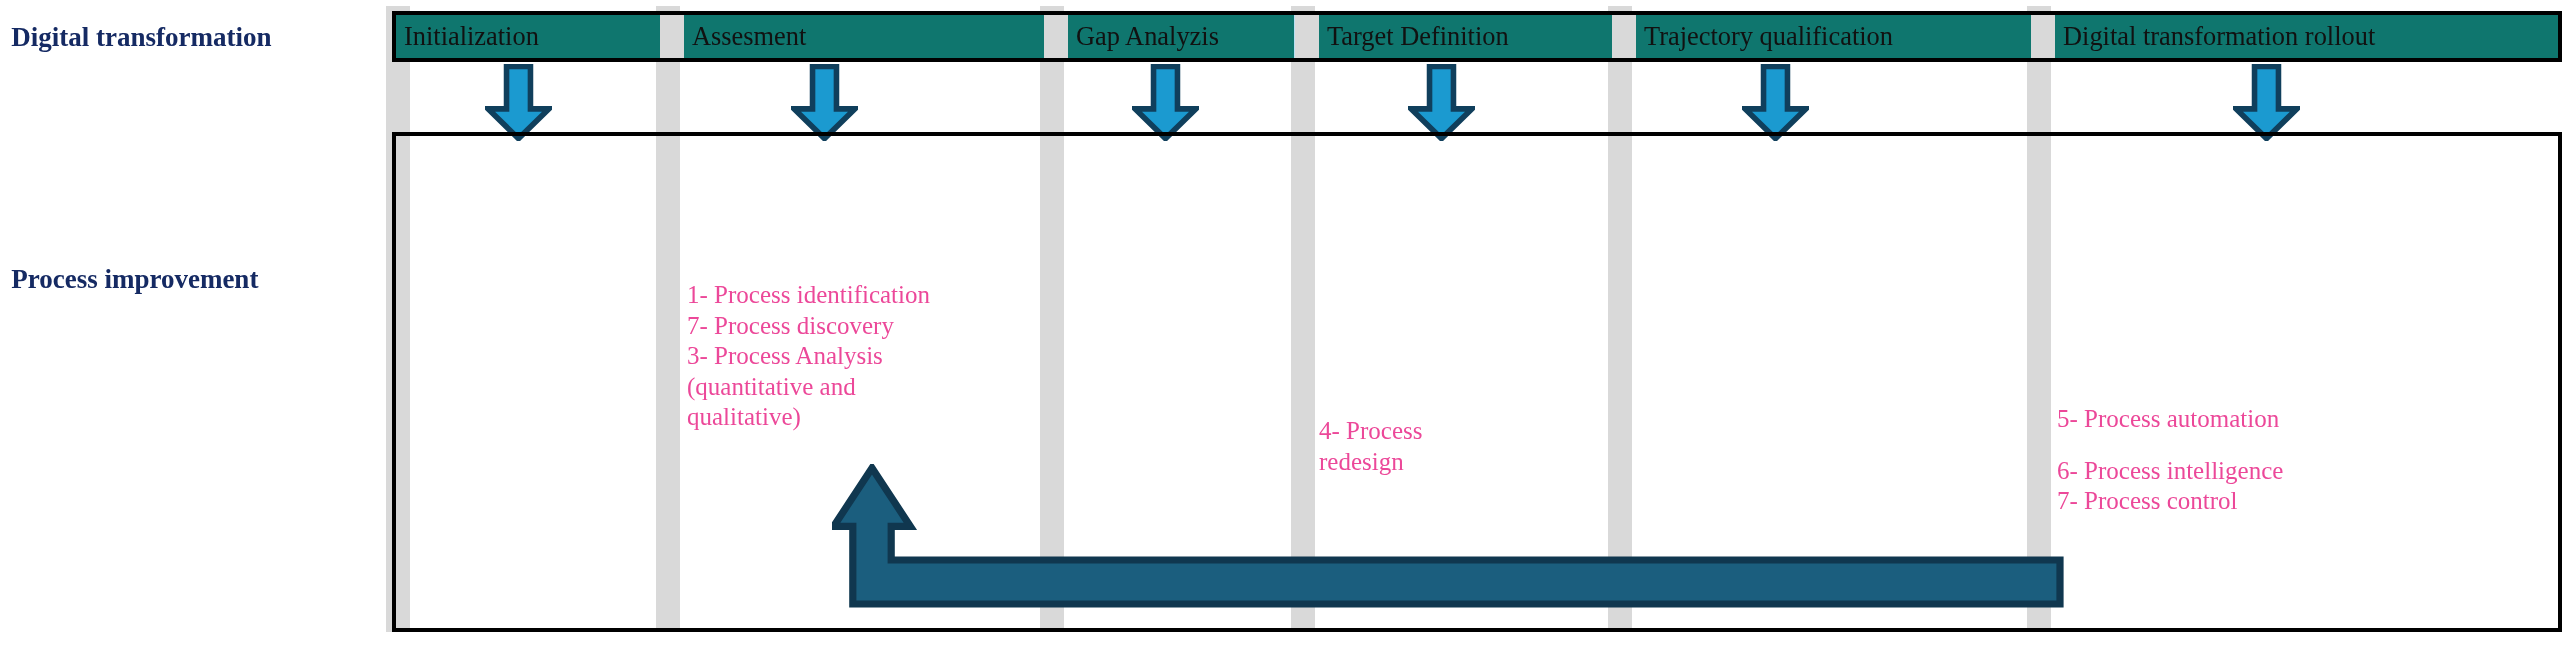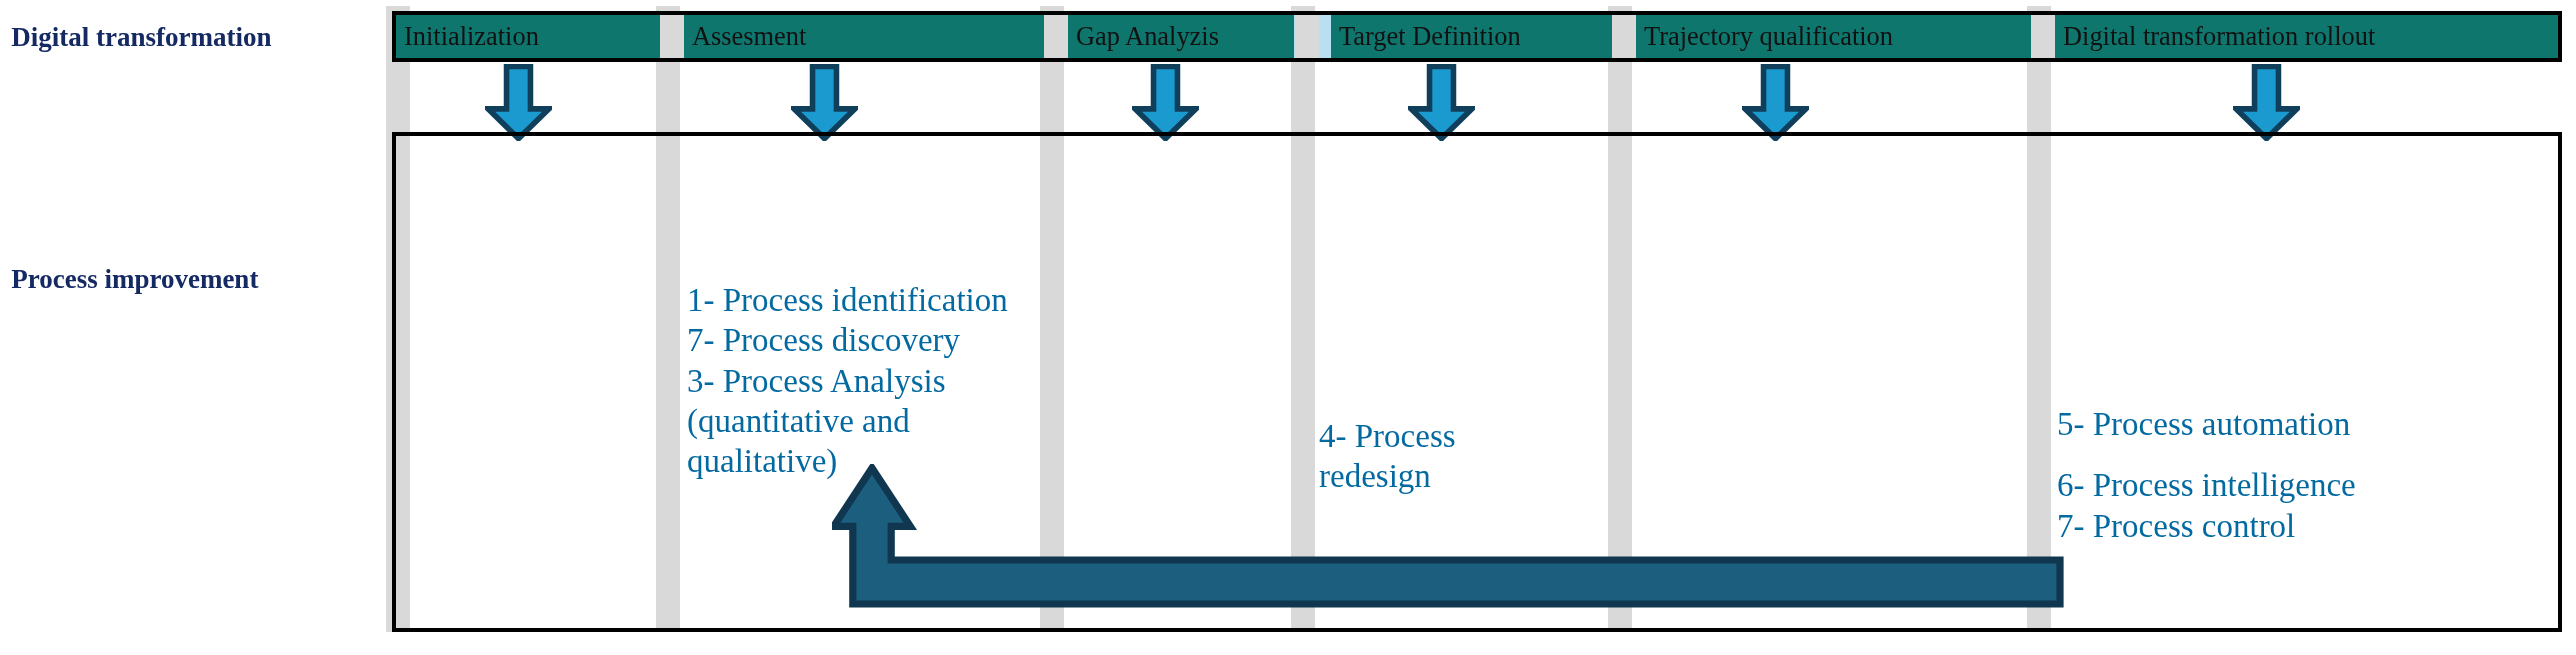--- a/index.html
+++ b/index.html
@@ -60,22 +60,22 @@
   
   .down-arrow{position:absolute;width:67px;height:77px;}
 
   
   #feedback-arrow{position:absolute;left:832px;top:464px;width:1232px;height:164px;}
 
   
   .content-block{
     position:absolute;
     font-family:"Liberation Serif",serif;
-    font-size:33px;
-    color:#0369a1;
+    font-size:25px;
+    color:#ec4899;
     line-height:1.22;
   }
   .content-block div{white-space:nowrap;}
   .spacer{height:21px;}
 </style>
 </head>
 <body>
 
 <div id="stage">
 
@@ -98,21 +98,21 @@
     <div class="phase-cell" style="left:288px;width:360px;">
       <span>Assesment</span>
     </div>
     <div class="phase-gap" style="left:648px;width:24px;"></div>
 
     <div class="phase-cell" style="left:672px;width:226px;">
       <span>Gap Analyzis</span>
     </div>
     <div class="phase-gap" style="left:899px;width:24px;"></div>
 
-    <div class="phase-cell" style="left:923px;width:294px;margin-left:12px;">
+    <div class="phase-cell" style="left:923px;width:294px;">
       <span>Target Definition</span>
     </div>
     <div class="phase-gap" style="left:1216px;width:24px;"></div>
 
     <div class="phase-cell" style="left:1240px;width:395px;">
       <span>Trajectory qualification</span>
     </div>
     <div class="phase-gap" style="left:1635px;width:24px;"></div>
 
     <div class="phase-cell" style="left:1659px;width:503px;">

